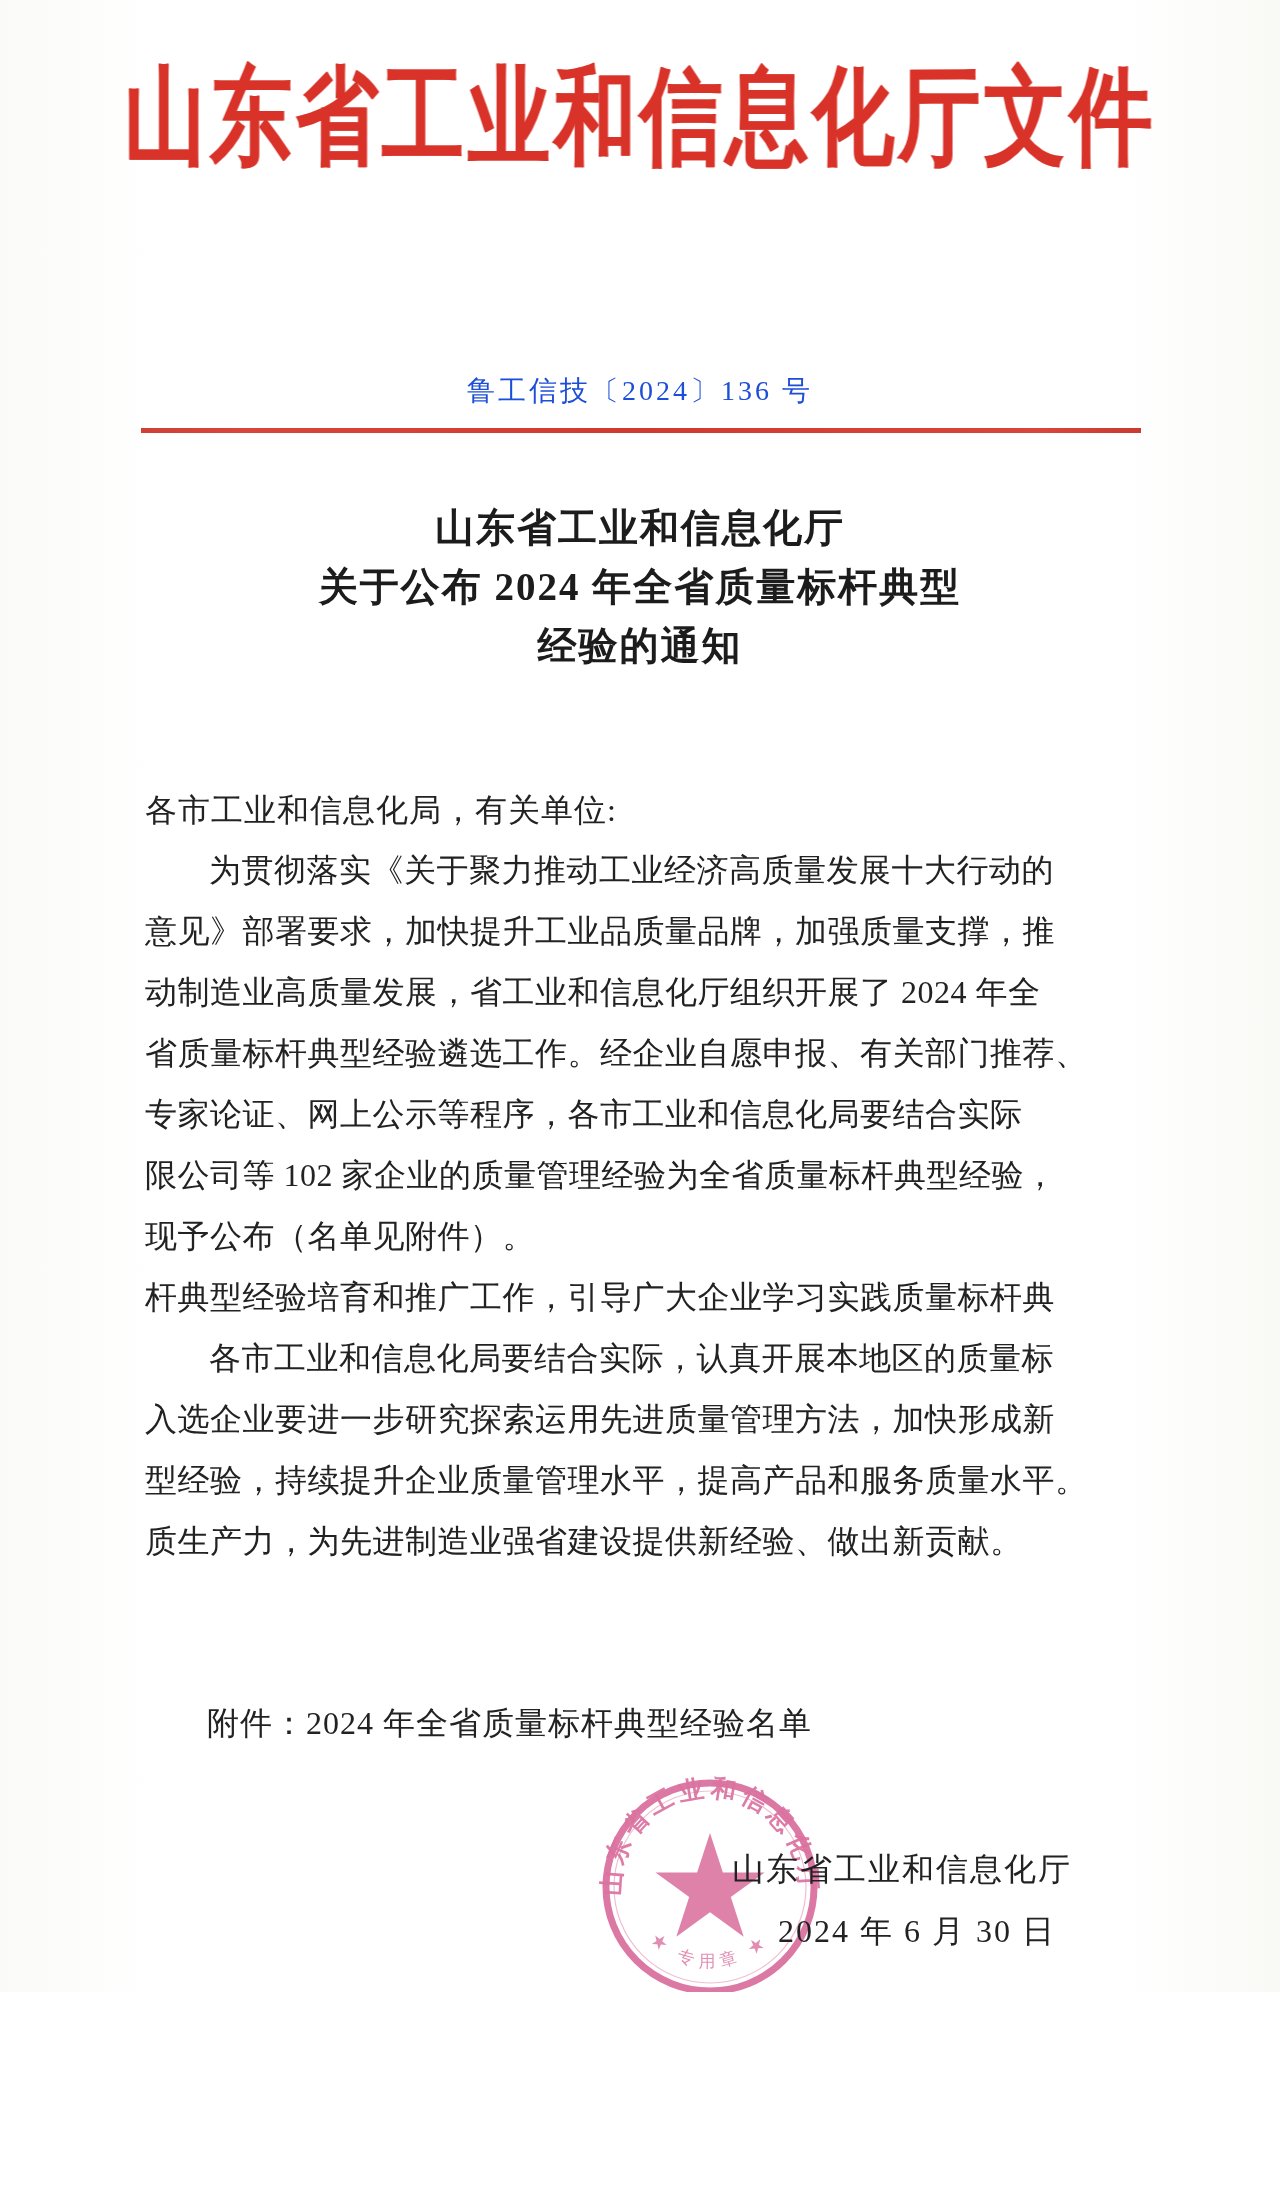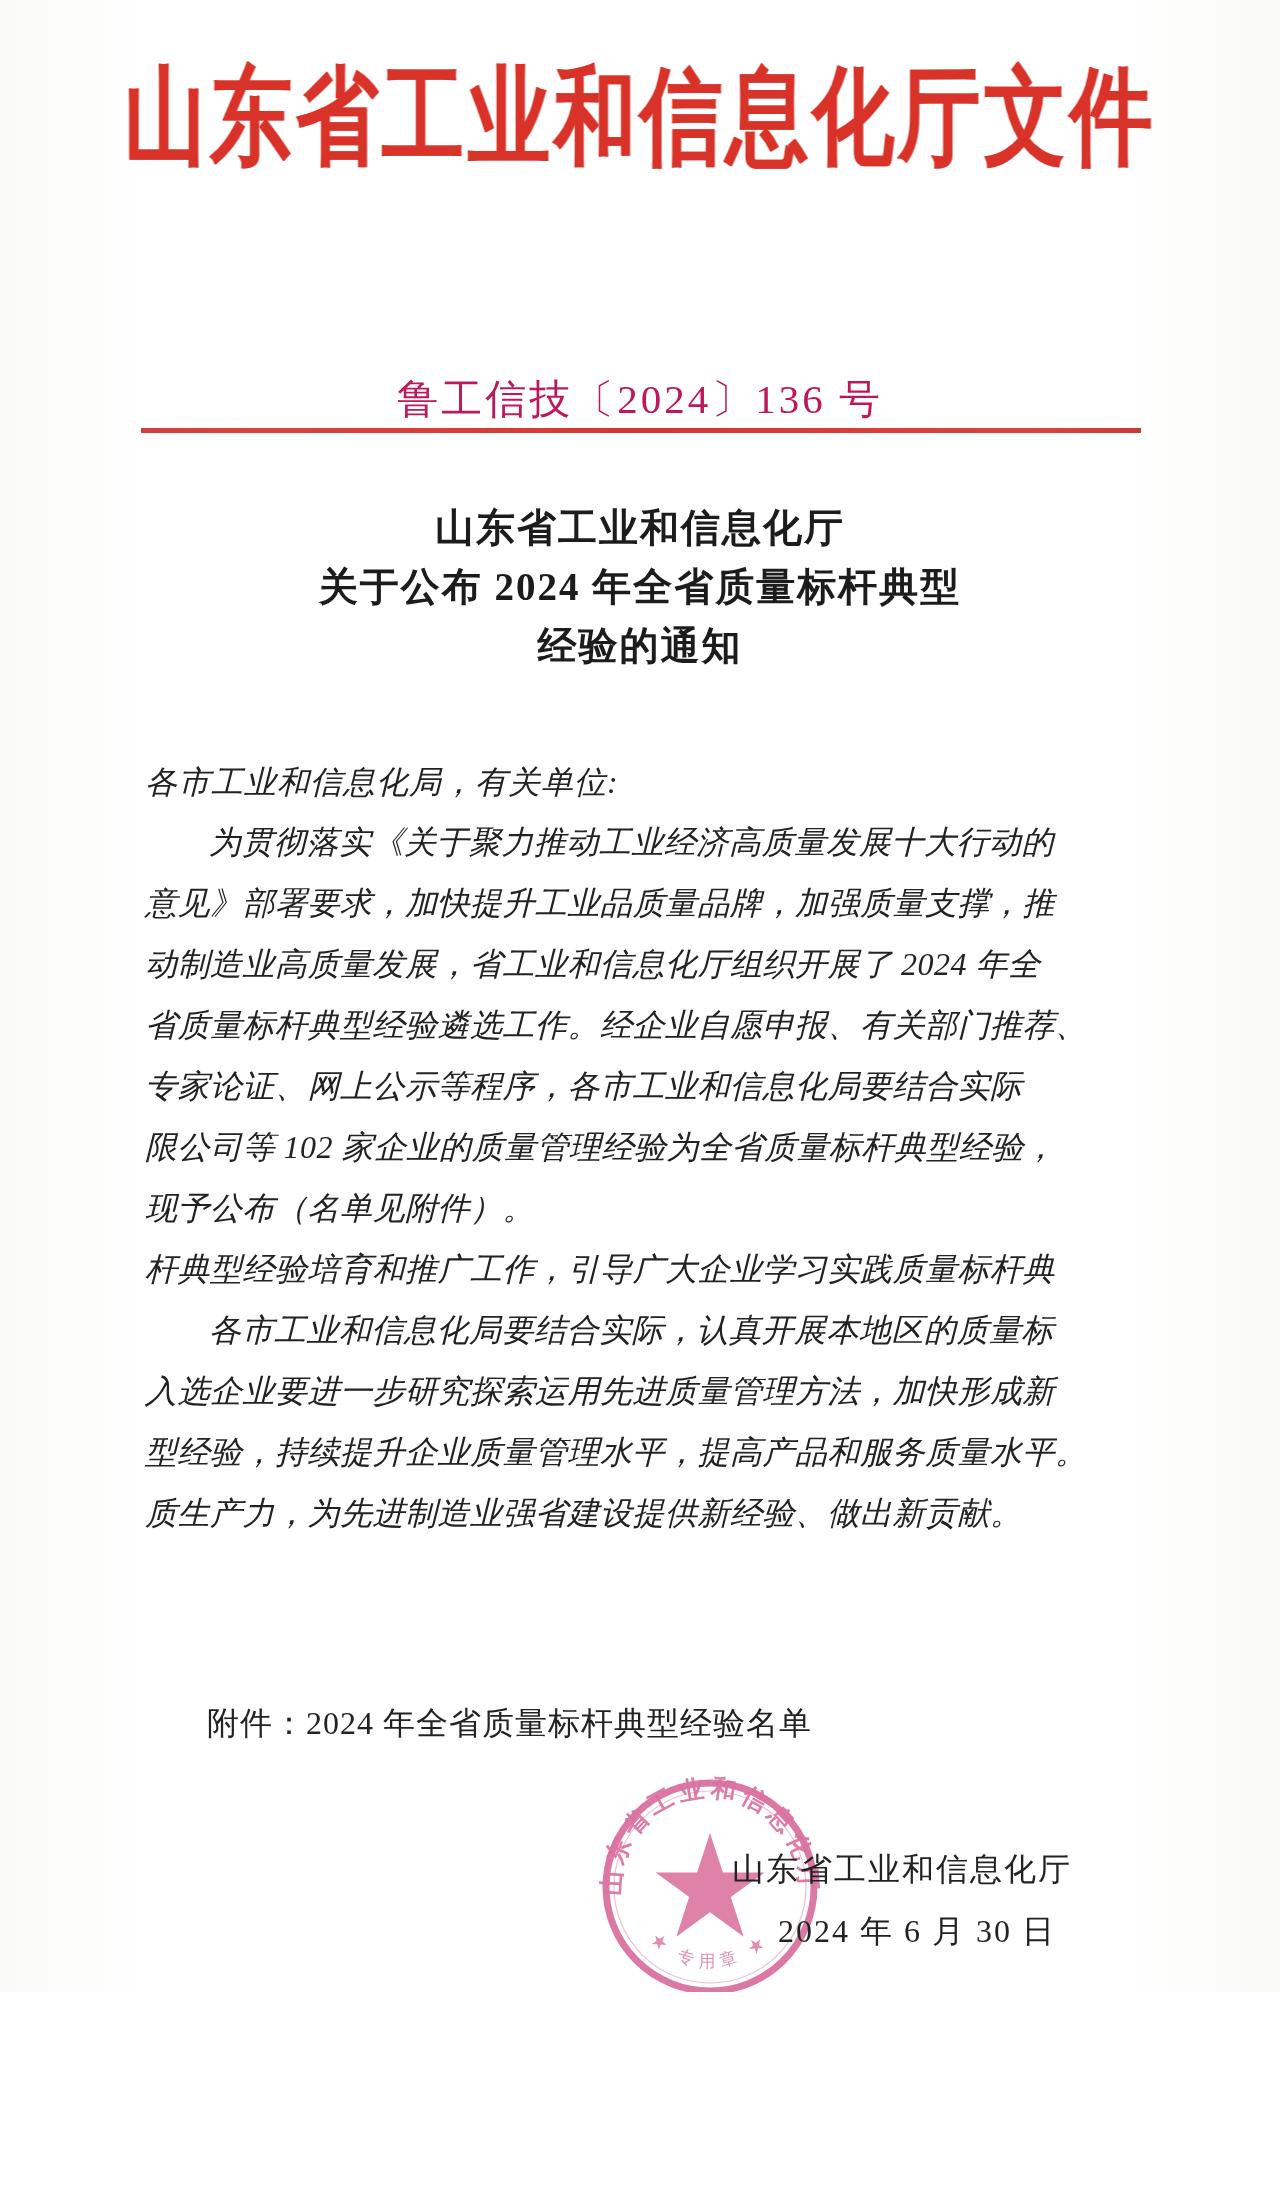--- a/index.html
+++ b/index.html
@@ -57,22 +57,22 @@
   .doc-number-row {
     position: absolute;
     top: 372px;
     left: 0;
     width: 100%;
     text-align: center;
   }
   .doc-number {
     display: inline-block;
     font-family: "Liberation Serif", "DejaVu Serif", serif;
-    font-size: 41px;
-    color: #be185d;
+    font-size: 28px;
+    color: #1d4ed8;
     letter-spacing: 3px;
     white-space: nowrap;
   }
 
   
   .red-rule {
     position: absolute;
     top: 428px;
     left: 141px;
     width: 1000px;
@@ -94,24 +94,23 @@
     font-size: 39px;
     line-height: 59px;
     color: #1c1c1c;
     letter-spacing: 2px;
     white-space: nowrap;
   }
 
   
   .body-block {
     position: absolute;
-    top: 752px;
+    top: 780px;
     left: 145px;
     width: 1000px;
-    font-style: italic;
   }
   .salutation {
     font-family: "Liberation Serif", "DejaVu Serif", serif;
     font-size: 32px;
     line-height: 60px;
     color: #222;
     letter-spacing: 1px;
   }
   .para {
     font-family: "Liberation Serif", "DejaVu Serif", serif;

